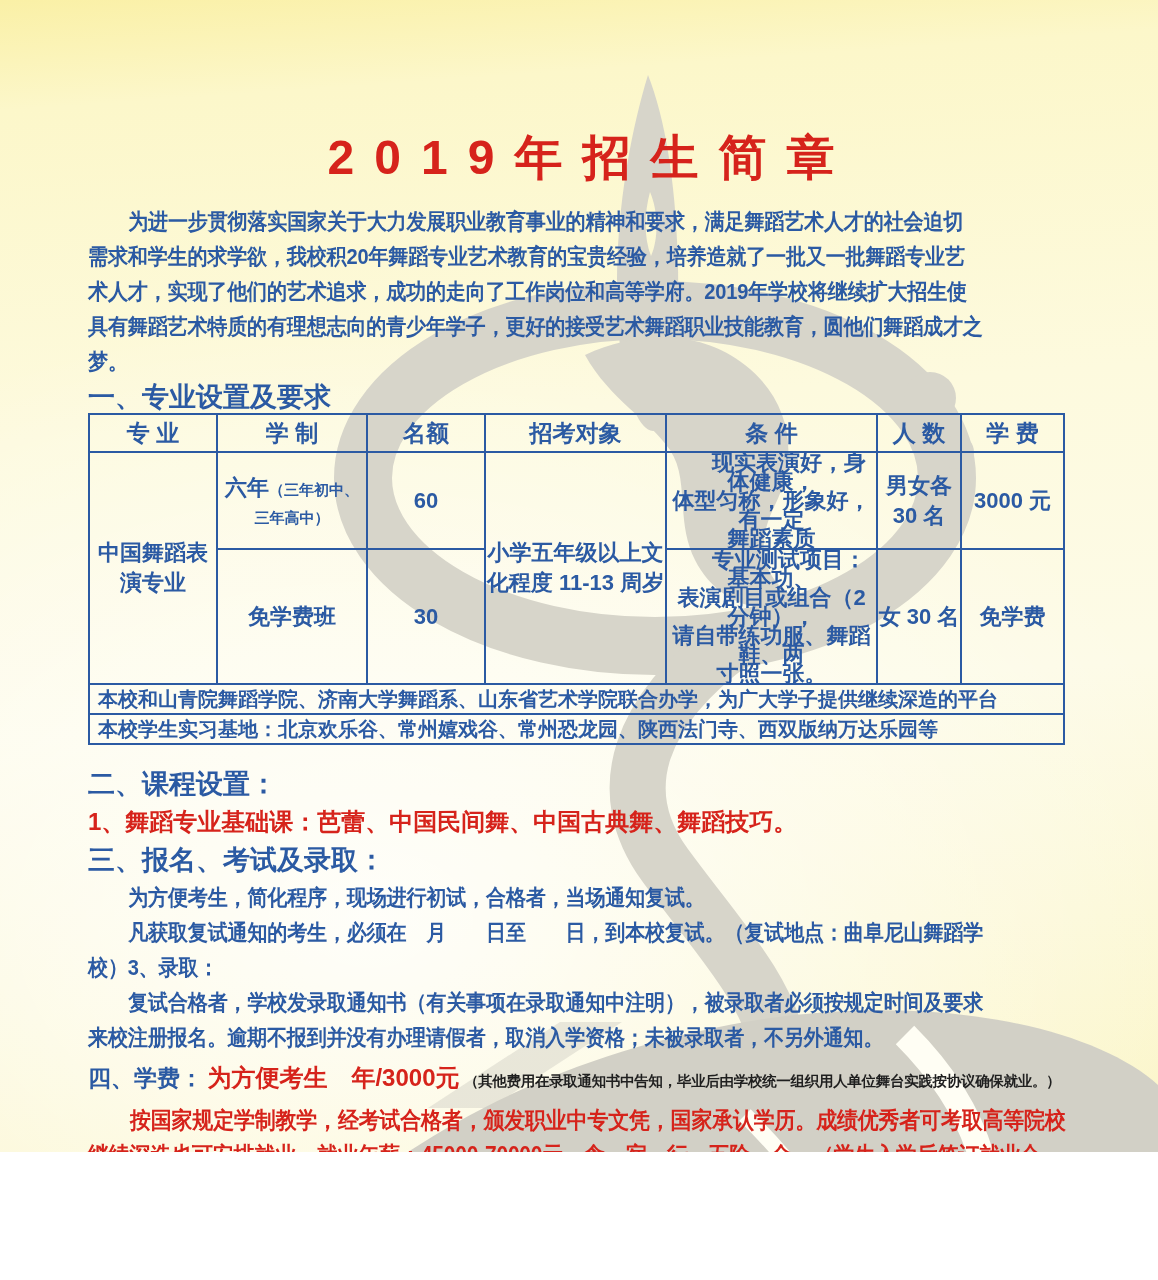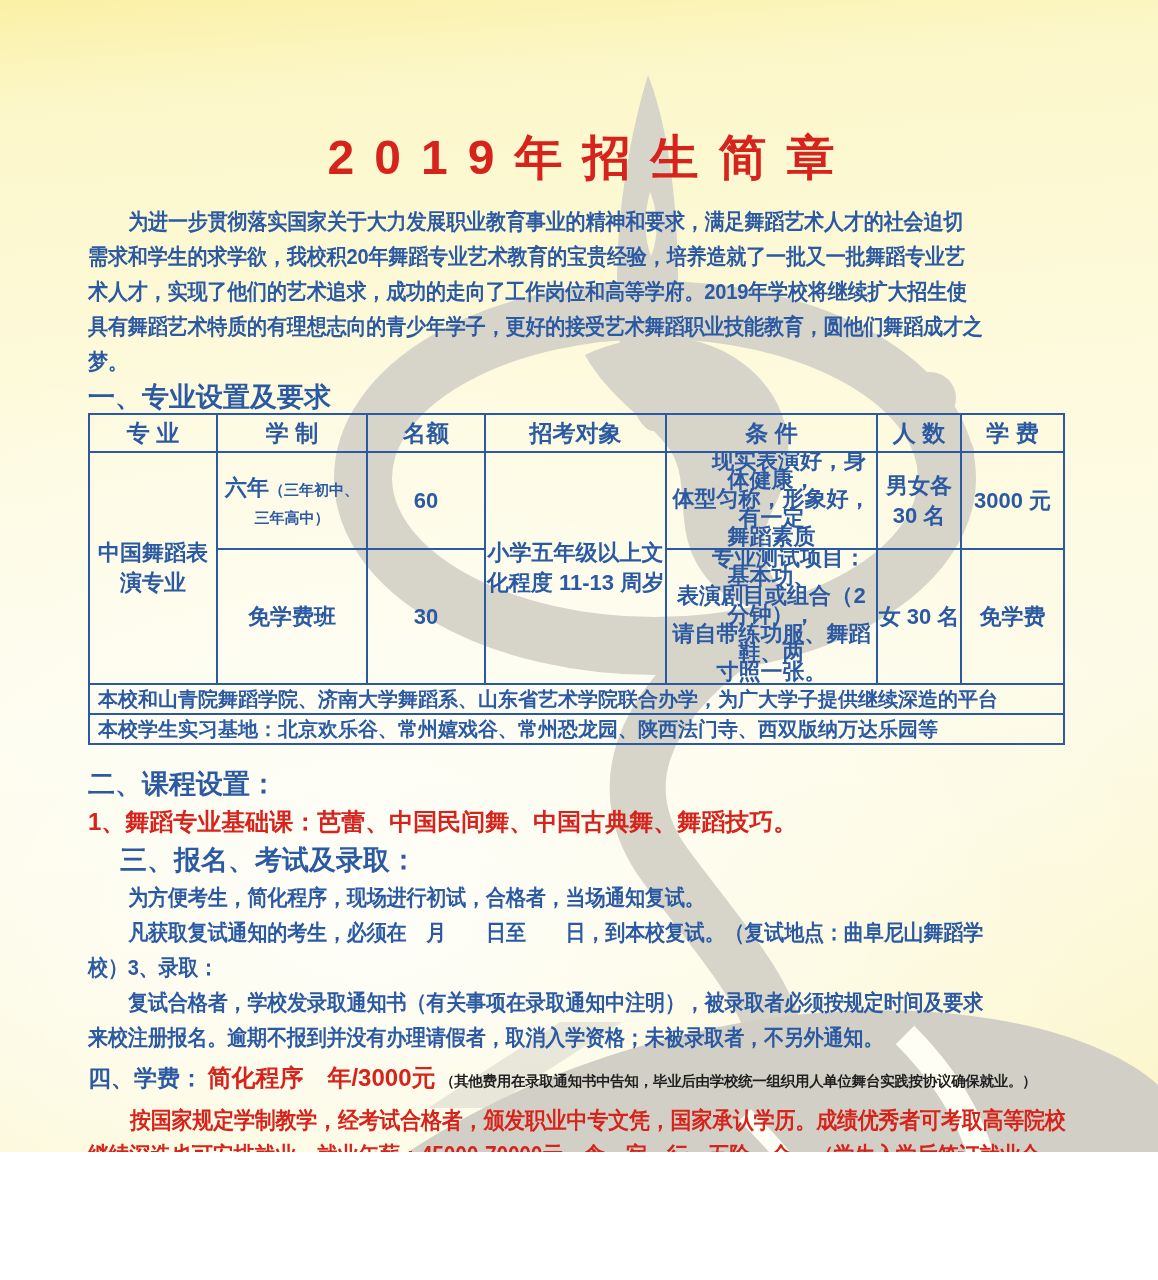--- a/index.html
+++ b/index.html
@@ -23,21 +23,21 @@
     white-space:pre-line;text-indent:2em;margin:0;letter-spacing:-.2px;
   }
   .squeeze{width:1080px;transform:scaleX(.912);transform-origin:0 0;}
   .intro{margin-top:18px;}
   .sec{
     font-size:27px;line-height:28px;font-weight:600;color:#2b5aa3;margin:0;
   }
   .sec1{margin-top:4px;}
   .sec2{margin-top:24px;line-height:30px;}
   .reditem{font-size:24px;line-height:30px;font-weight:bold;color:#d6231b;margin:8px 0 0;white-space:pre-line;}
-  .sec3{margin-top:8px;line-height:30px;margin-left:32px;}
+  .sec3{margin-top:8px;line-height:30px;}
   .p-exam{margin-top:5px;}
   .row4{margin-top:6px;line-height:34px;white-space:nowrap;}
   .row4 .lbl{font-size:23px;font-weight:600;color:#2b5aa3;}
   .row4 .fee{font-size:24px;font-weight:bold;color:#d6231b;}
   .row4 .note{font-size:14.5px;font-weight:600;color:#1f1f1f;letter-spacing:-.3px;}
   .sec5{margin-top:4px;line-height:30px;}
   .grad{margin-top:5px;color:#d6231b;font-weight:bold;font-size:23px;}
 
   table.program{
     margin-top:2px;border-collapse:collapse;width:975px;table-layout:fixed;
@@ -48,21 +48,20 @@
     white-space:pre-line;overflow:hidden;
   }
   tr.thead td{height:36px;font-size:23px;}
   tr.r1 td{height:69px;}
   tr.r2 td{height:68px;}
   .cell-duration .big{font-size:22px;}
   .cell-duration .sm{font-size:15px;}
   td.cond{
     text-align:left;font-size:16px;line-height:19px;padding:2px 6px;
     text-indent:1.6em;
-    font-family:Liberation Mono, monospace;
   }
   tr.tfoot td{height:28px;text-align:left;font-size:20px;padding:0 8px;text-indent:0;border-radius:15px;}
 
   .contact{margin-top:4px;}
   .contact .line{font-size:23px;line-height:33px;font-weight:600;color:#2b5aa3;white-space:nowrap;}
   .contact .lbl{margin-right:10px;}
 </style>
 </head>
 <body>
 
@@ -151,21 +150,21 @@
 
     <h2 class="sec sec3">三、报名、考试及录取：</h2>
     <p class="para p-exam squeeze">为方便考生，简化程序，现场进行初试，合格者，当场通知复试。</p>
     <p class="para squeeze">凡获取复试通知的考生，必须在　月　　日至　　日，到本校复试。（复试地点：曲阜尼山舞蹈学
 校）3、录取：</p>
     <p class="para squeeze">复试合格者，学校发录取通知书（有关事项在录取通知中注明），被录取者必须按规定时间及要求
 来校注册报名。逾期不报到并没有办理请假者，取消入学资格；未被录取者，不另外通知。</p>
 
     <div class="row4">
       <span class="lbl">四、学费：</span>
-      <span class="fee">简化程序　年/3000元</span>
+      <span class="fee">为方便考生　年/3000元</span>
       <span class="note">（其他费用在录取通知书中告知，毕业后由学校统一组织用人单位舞台实践按协议确保就业。）</span>
     </div>
 
     <p class="para grad squeeze">按国家规定学制教学，经考试合格者，颁发职业中专文凭，国家承认学历。成绩优秀者可考取高等院校
 继续深造也可安排就业，就业年薪：45000-70000元，食、宿、行、五险一金。（学生入学后签订就业合同）</p>
 
     <div class="contact">
       <div class="line">
         <span class="lbl">联系电话：</span><span>0537-6522760（周一至周五上午8：30-11：30 下午14：30-17：00）</span>
       </div>

